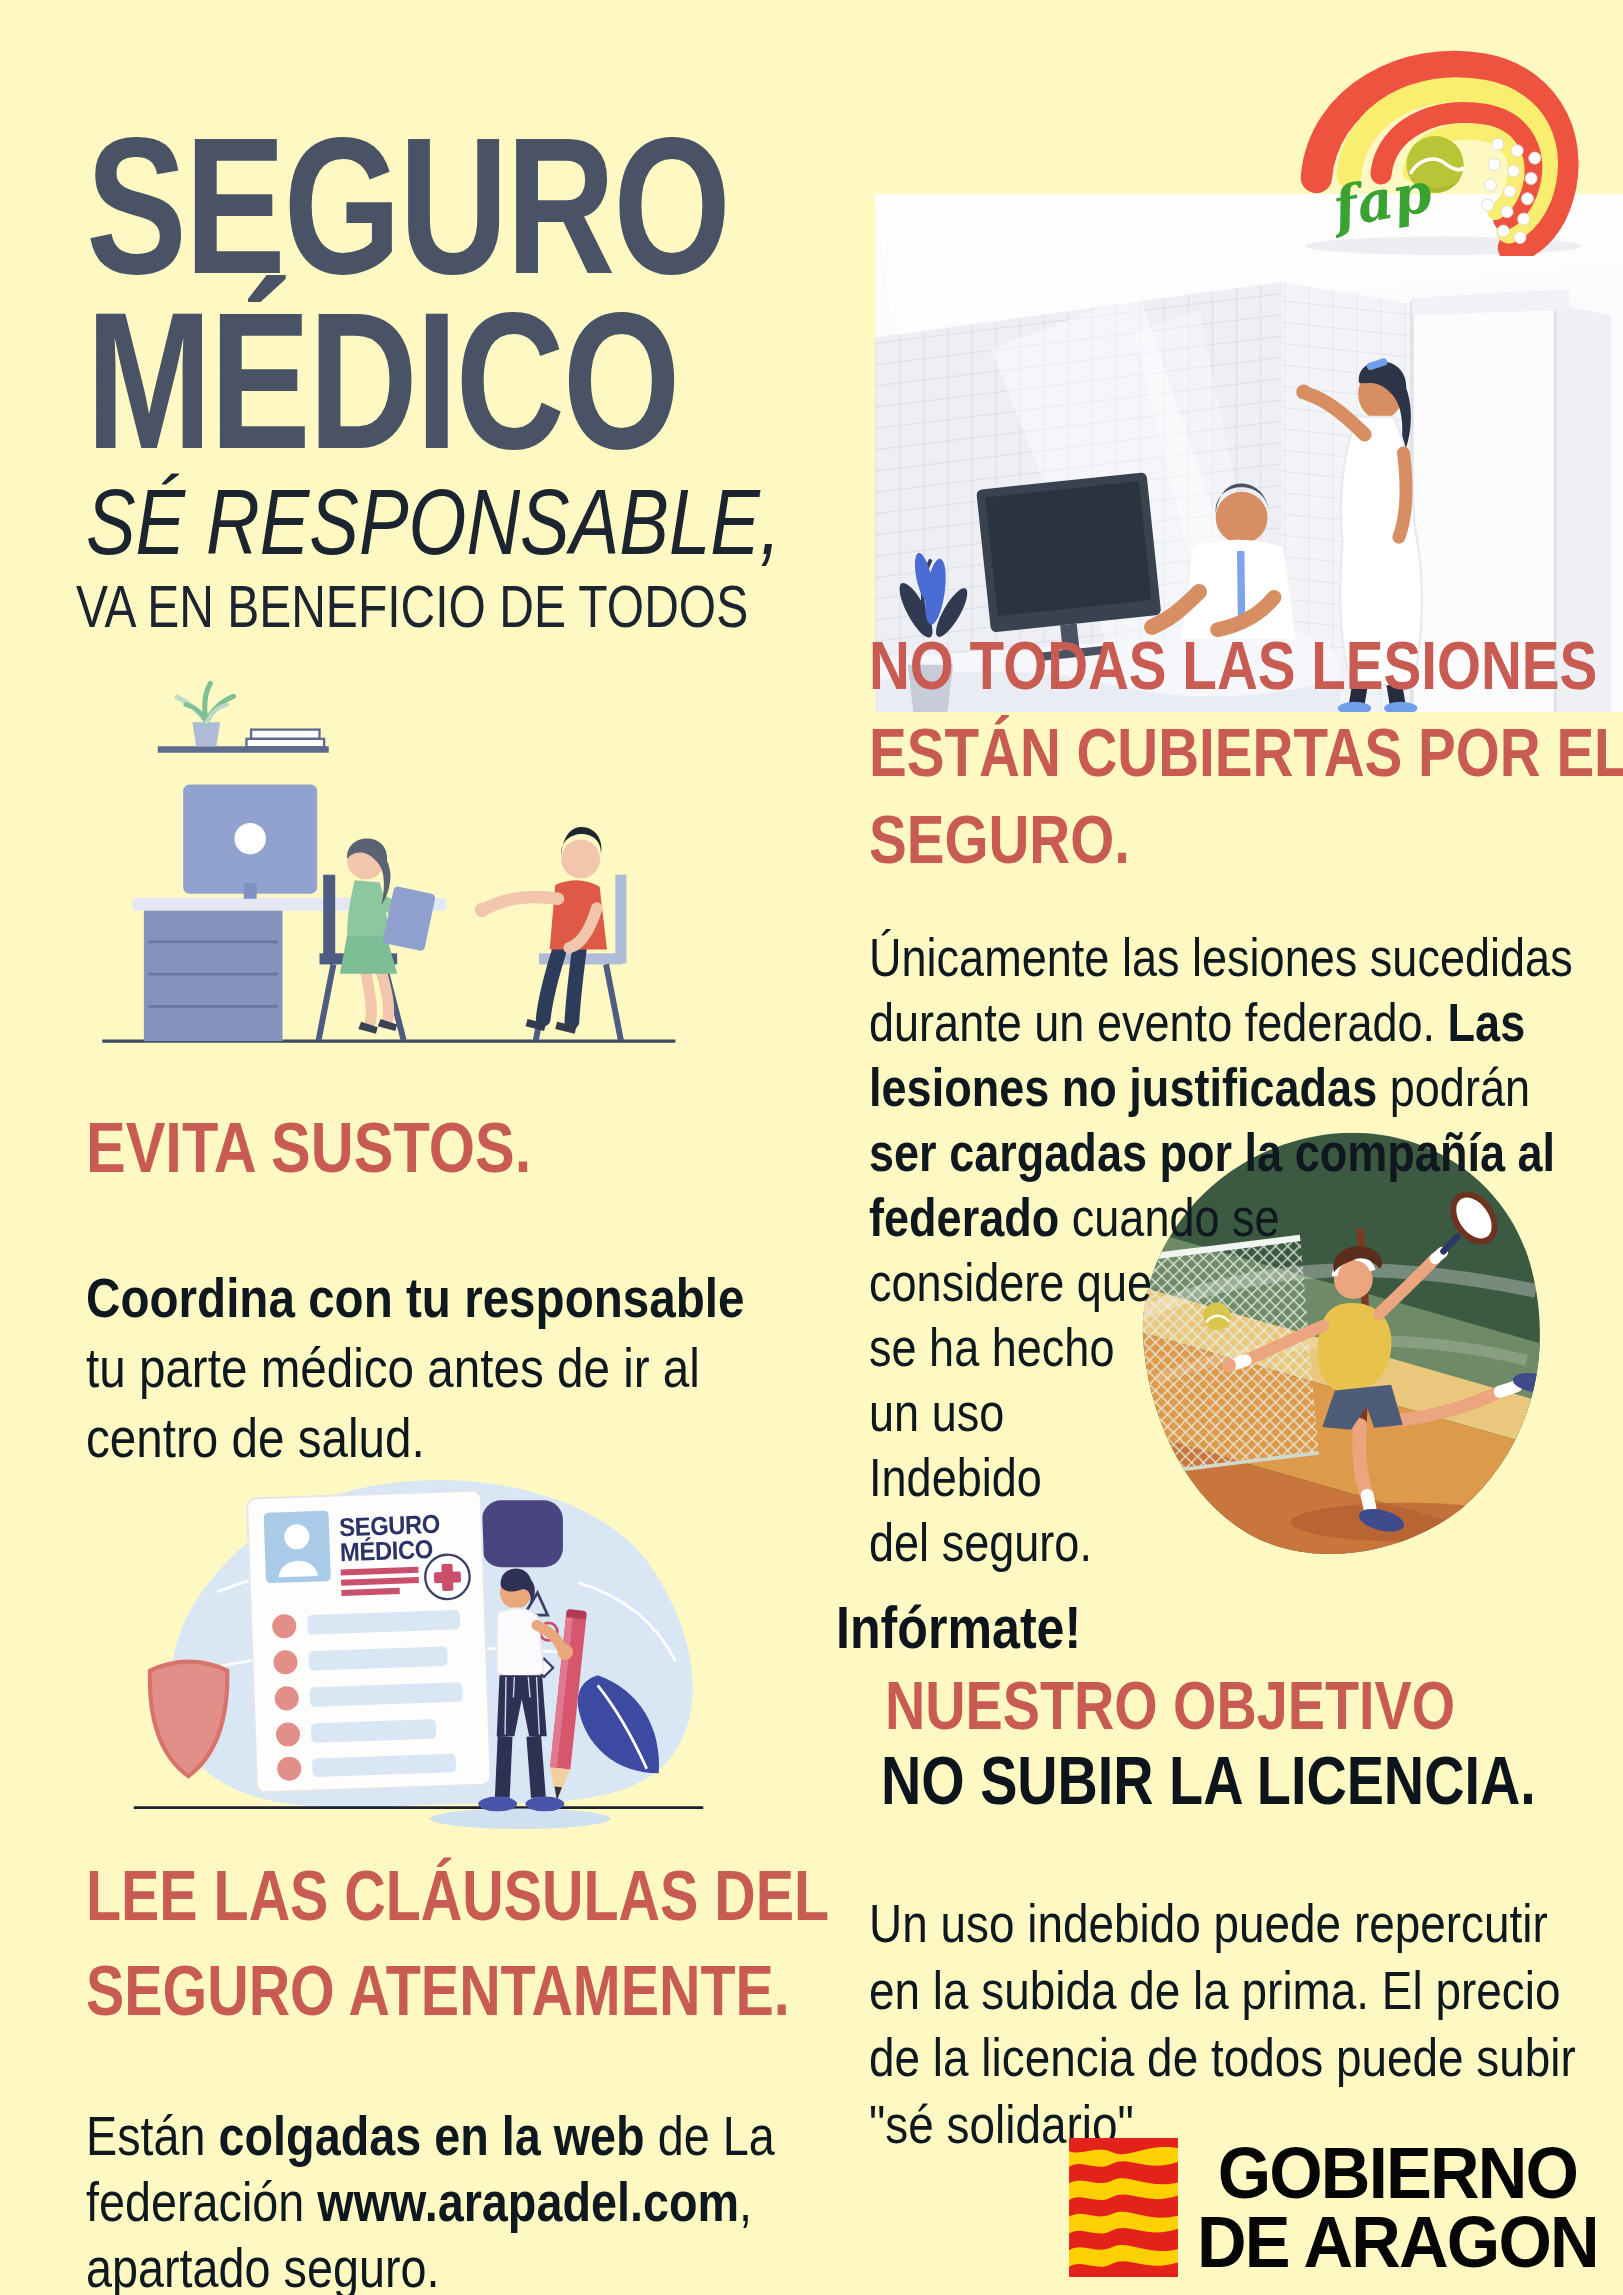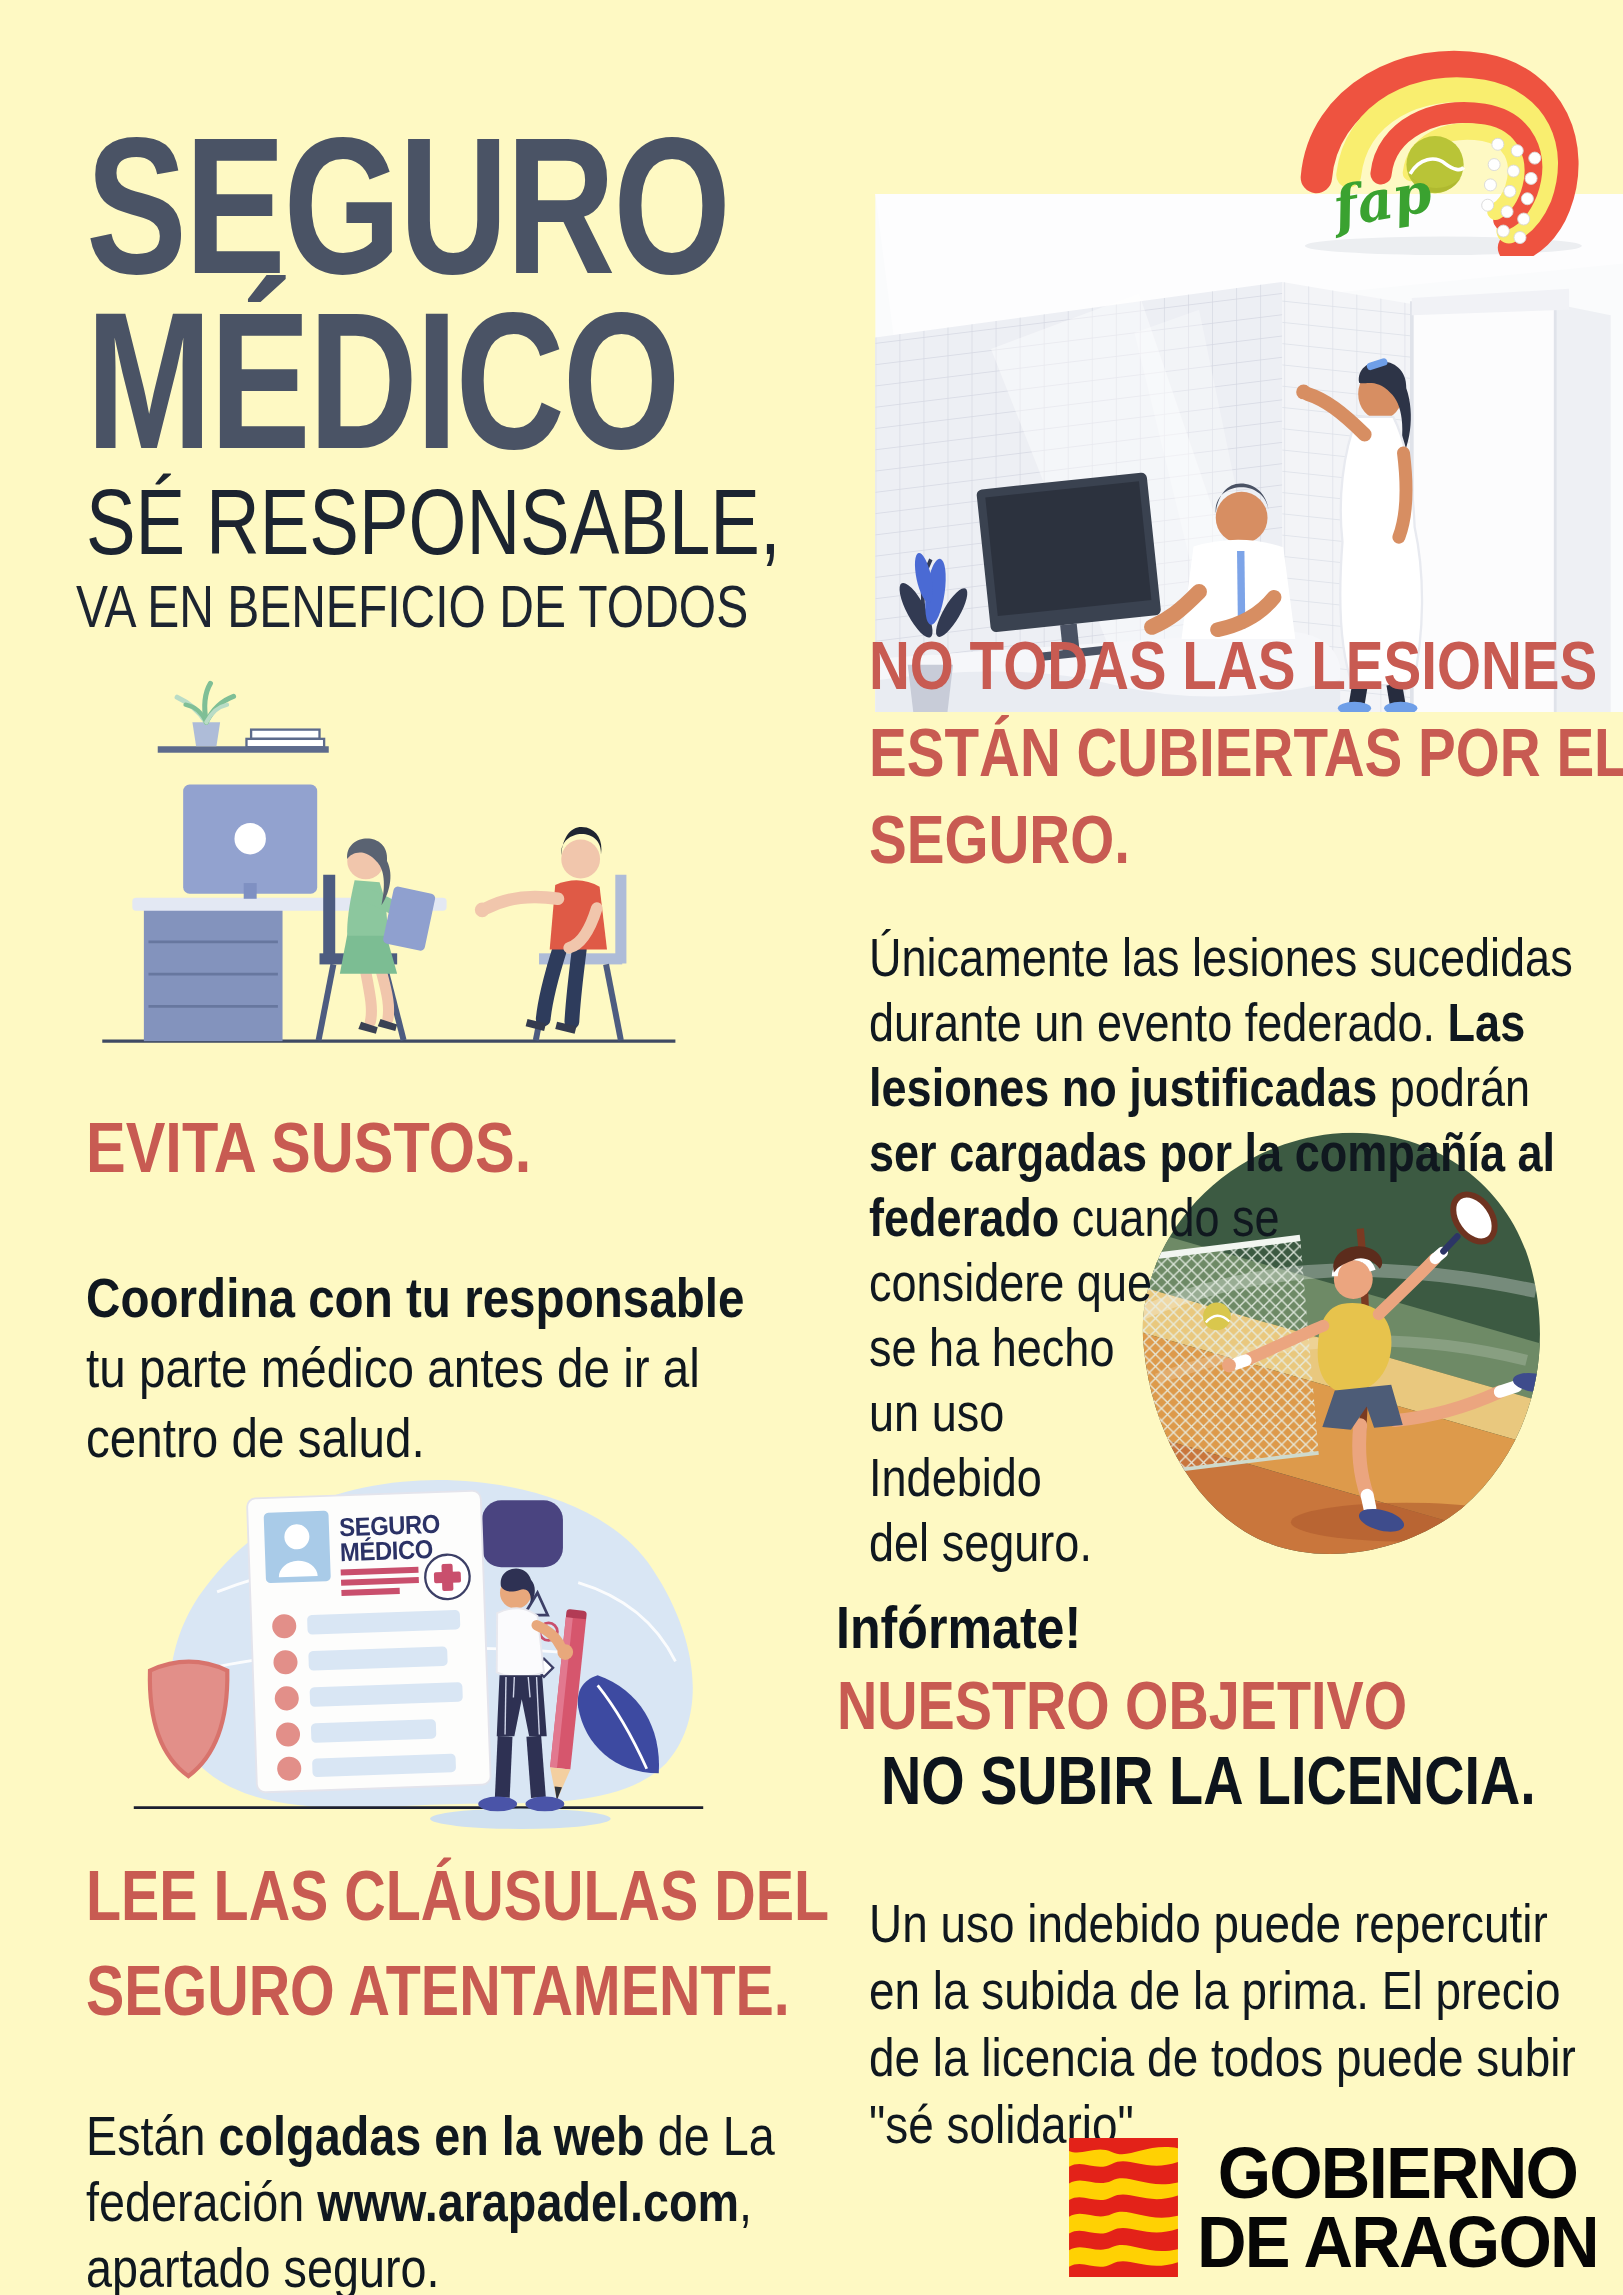--- a/index.html
+++ b/index.html
@@ -40,21 +40,21 @@
 <body>
 
 <div class="poster">
 
   <div class="abs z5" style="left:86px;top:118px;">
     <div class="sx78">
       <div class="title-line">SEGURO</div>
       <div class="title-line">MÉDICO</div>
     </div>
   </div>
-  <div class="abs z5" style="left:86px;top:474px;">
+  <div class="abs z5" style="left:86px;top:474px;font-style:italic;">
     <div class="subtitle1 sx80">SÉ RESPONSABLE,</div>
   </div>
   <div class="abs z5" style="left:76px;top:574px;text-align:right;">
     <div class="subtitle2 sx80">VA EN BENEFICIO DE TODOS</div>
   </div>
 
   <div class="abs z6" style="left:1272px;top:39px;">
     <svg width="315" height="217" viewBox="0 0 680 470">
       <ellipse cx="370" cy="448" rx="300" ry="20" fill="#eceef1"></ellipse>
       <g fill="none" stroke-linecap="round">
@@ -223,21 +223,21 @@
           <path d="M503,330 C493,288 540,262 582,278 C606,288 614,310 602,322 C586,300 560,294 544,304 C520,312 510,320 503,330 Z" fill="#5c2c1c"></path>
         </g>
       </g>
     </svg>
   </div>
 
   <div class="abs z5" style="left:836px;top:1596px;">
     <div class="informate sx85">Infórmate!</div>
   </div>
 
-  <div class="abs z5" style="left:837px;top:1668px;text-align:right;">
+  <div class="abs z5" style="left:885px;top:1668px;text-align:right;">
     <div class="red-heading h148 sx82">NUESTRO OBJETIVO</div>
   </div>
   <div class="abs z5" style="left:881px;top:1743px;">
     <div class="dark-heading h148 sx82" style="font-size:68px;line-height:74px;">NO SUBIR LA LICENCIA.</div>
   </div>
 
   <div class="abs z5" style="left:869px;top:1890px;">
     <div class="body-text sx85" style="line-height:67px;"><span>Un uso indebido puede repercutir</span><br><span>en la subida de la prima. El precio</span><br><span>de la licencia de todos puede subir</span><br><span>"sé solidario"</span></div>
   </div>
 

